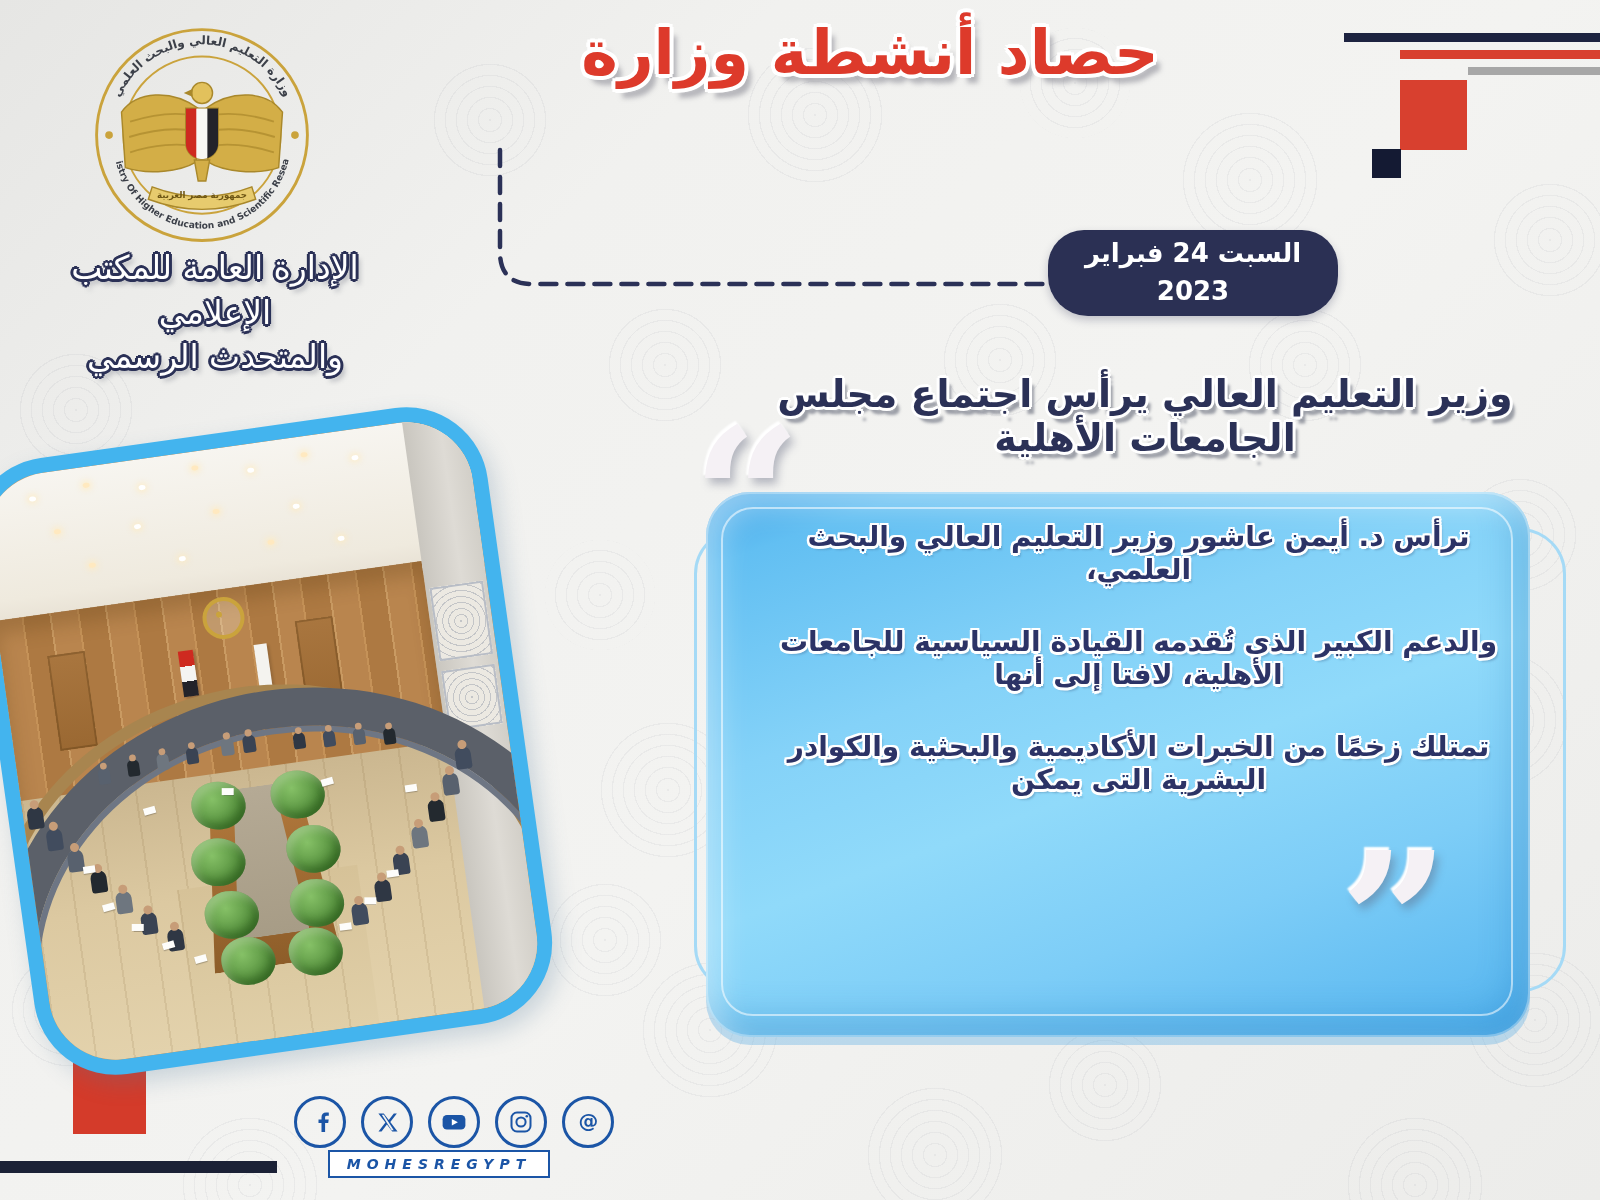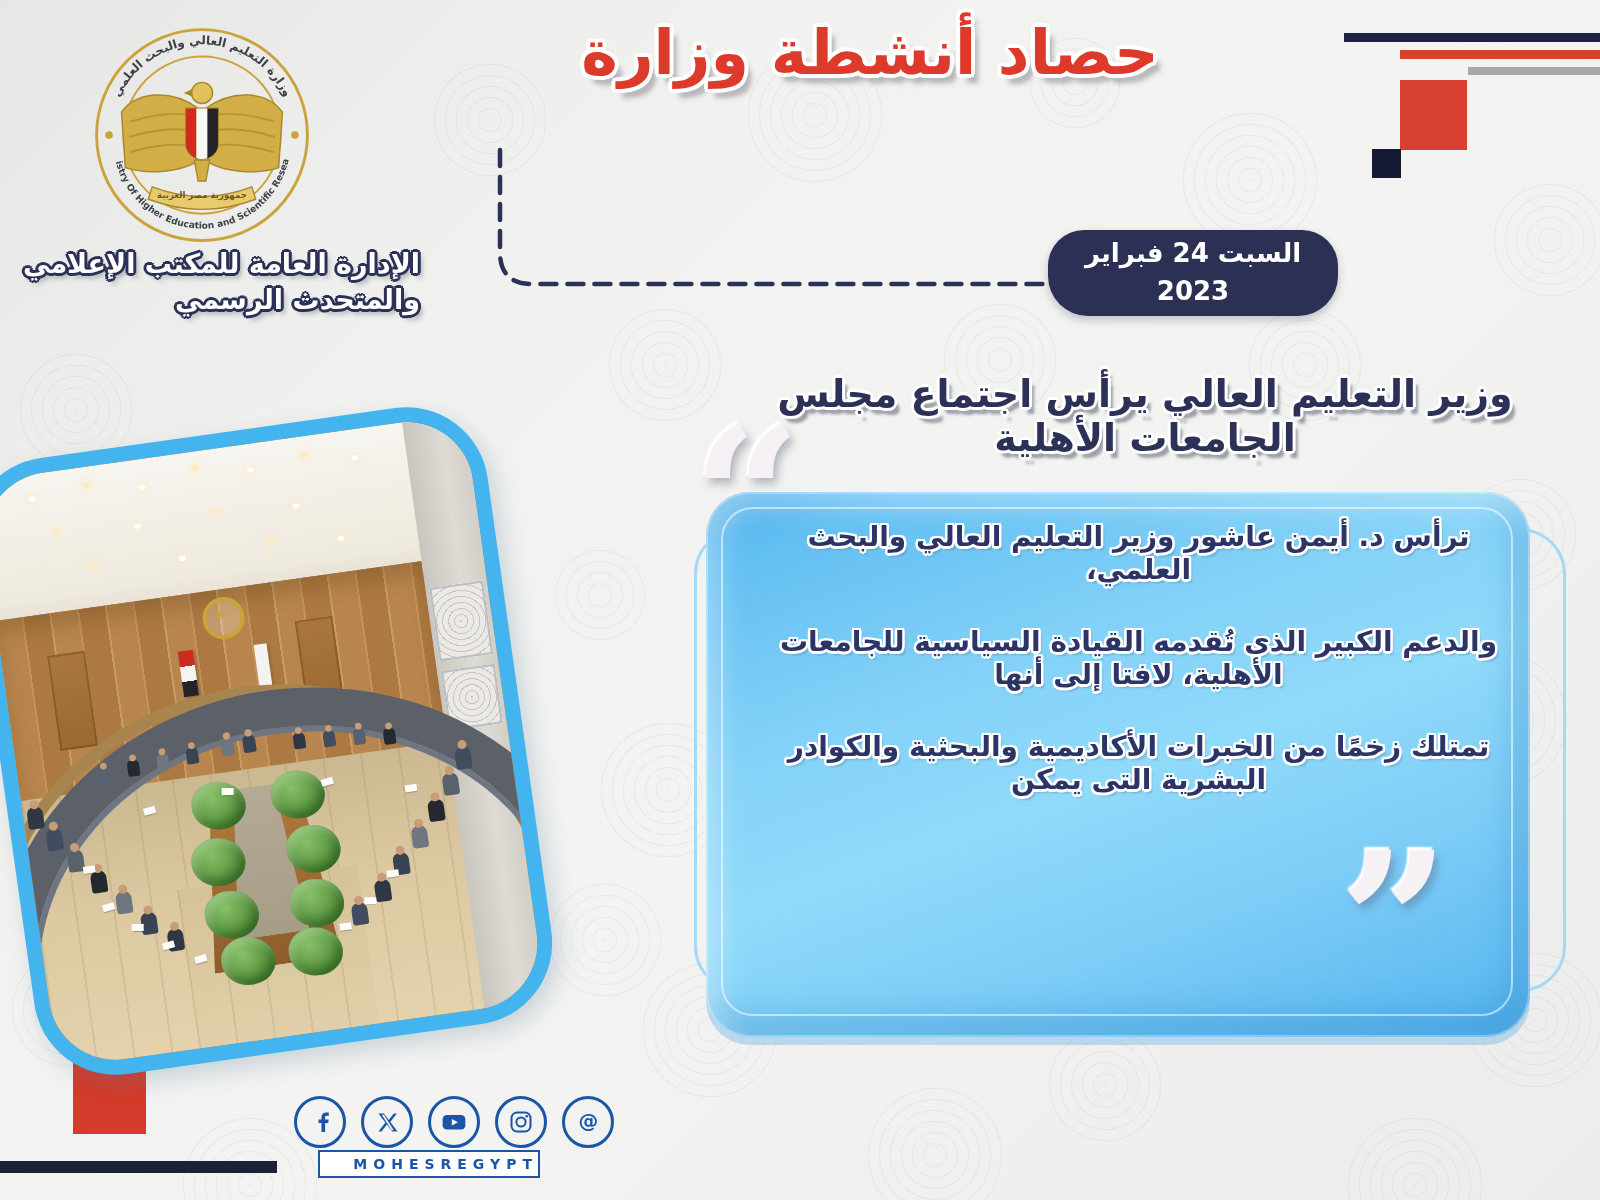--- a/index.html
+++ b/index.html
@@ -6,22 +6,22 @@
   body{font-family:"DejaVu Sans",sans-serif;}
   .canvas{position:relative;width:1600px;height:1200px;overflow:hidden;
     background:linear-gradient(135deg,#e6e6e4 0%,#f1f1ef 28%,#f3f3f1 55%,#ececea 100%);}
   .ripple{position:absolute;border-radius:50%;
     background:repeating-radial-gradient(circle,rgba(55,60,85,.05) 0 1.2px,transparent 1.2px 11px);}
   
   .bar{position:absolute;}
   .sq{position:absolute;}
   
   .logo-wrap{position:absolute;left:72px;top:22px;width:260px;height:230px;}
-  .dept{position:absolute;left:10px;top:246px;width:410px;
-    font-weight:bold;font-size:27px;line-height:1.35;color:#ffffff;
+  .dept{position:absolute;left:10px;top:246px;width:410px;text-align:center;
+    font-weight:normal;font-size:33px;line-height:1.35;color:#ffffff;
     text-shadow:-2px -2px 0 #2b3157,2px -2px 0 #2b3157,-2px 2px 0 #2b3157,2px 2px 0 #2b3157,
       -3px 0 0 #2b3157,3px 0 0 #2b3157,0 -3px 0 #2b3157,0 3px 0 #2b3157,4px 5px 5px rgba(90,95,110,.45);}
   
   .title{position:absolute;left:420px;top:16px;width:900px;text-align:center;font-weight:bold;color:#dd3a2b;}
   .title .l1{font-size:62px;}
   .title .l2{font-size:59px;margin-top:10px;}
   .t-red{text-shadow:-3px -3px 0 #fff,3px -3px 0 #fff,-3px 3px 0 #fff,3px 3px 0 #fff,
     -4px 0 0 #fff,4px 0 0 #fff,0 -4px 0 #fff,0 4px 0 #fff,7px 9px 5px rgba(140,140,150,.6);}
   
   .connector{position:absolute;left:0;top:0;pointer-events:none;}
@@ -93,22 +93,22 @@
     text-shadow:-2px -2px 0 #fff,2px -2px 0 #fff,-2px 2px 0 #fff,2px 2px 0 #fff,
       -2.5px 0 0 #fff,2.5px 0 0 #fff,0 -2.5px 0 #fff,0 2.5px 0 #fff,3px 4px 2px rgba(70,110,150,.35);margin-left:37px;}
   .quote{position:absolute;z-index:4;font-family:"DejaVu Serif",serif;font-weight:bold;color:#f5f1f5;
     text-shadow:-2px -3px 2px #ffffff,4px 6px 9px rgba(90,95,120,.4);}
   .quote.open{left:692px;top:386px;font-size:190px;}
   .quote.close{left:1340px;top:810px;font-size:190px;}
   
   .social{position:absolute;left:294px;top:1096px;display:flex;gap:15px;z-index:3;}
   .sicon{width:46px;height:46px;border-radius:50%;border:3px solid #1b55a6;display:flex;
     align-items:center;justify-content:center;background:transparent;}
-  .handle-box{position:absolute;left:318px;top:1150px;width:218px;height:24px;background:#fff;
-    border:2px solid #1b55a6;display:flex;align-items:center;justify-content:flex-end;z-index:3;}
+  .handle-box{position:absolute;left:328px;top:1150px;width:218px;height:24px;background:#fff;
+    border:2px solid #1b55a6;display:flex;align-items:center;justify-content:center;z-index:3;font-style:italic;}
   .handle-box span{color:#1b55a6;font-weight:bold;font-size:14px;letter-spacing:6px;}
 </style>
 </head>
 <body>
 
 <div class="canvas">
 
   <div id="ripples">
       <i class="ripple" style="left: 430px; top: 60px; width: 120px; height: 120px;"></i>
       <i class="ripple" style="left: 740px; top: 40px; width: 150px; height: 150px;"></i>

